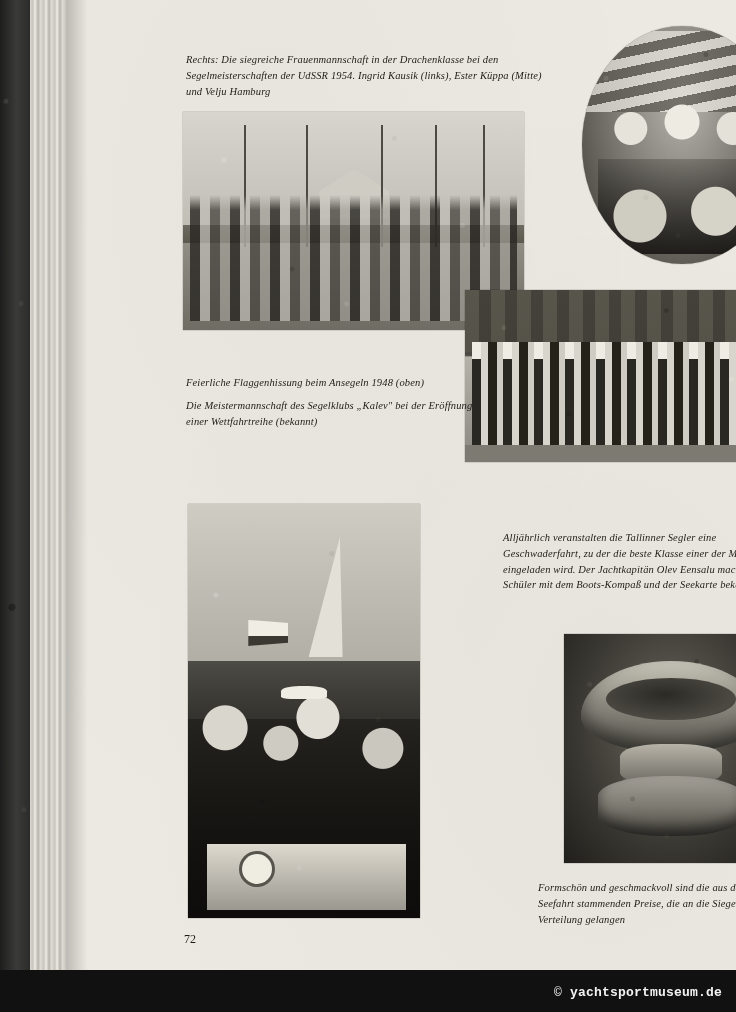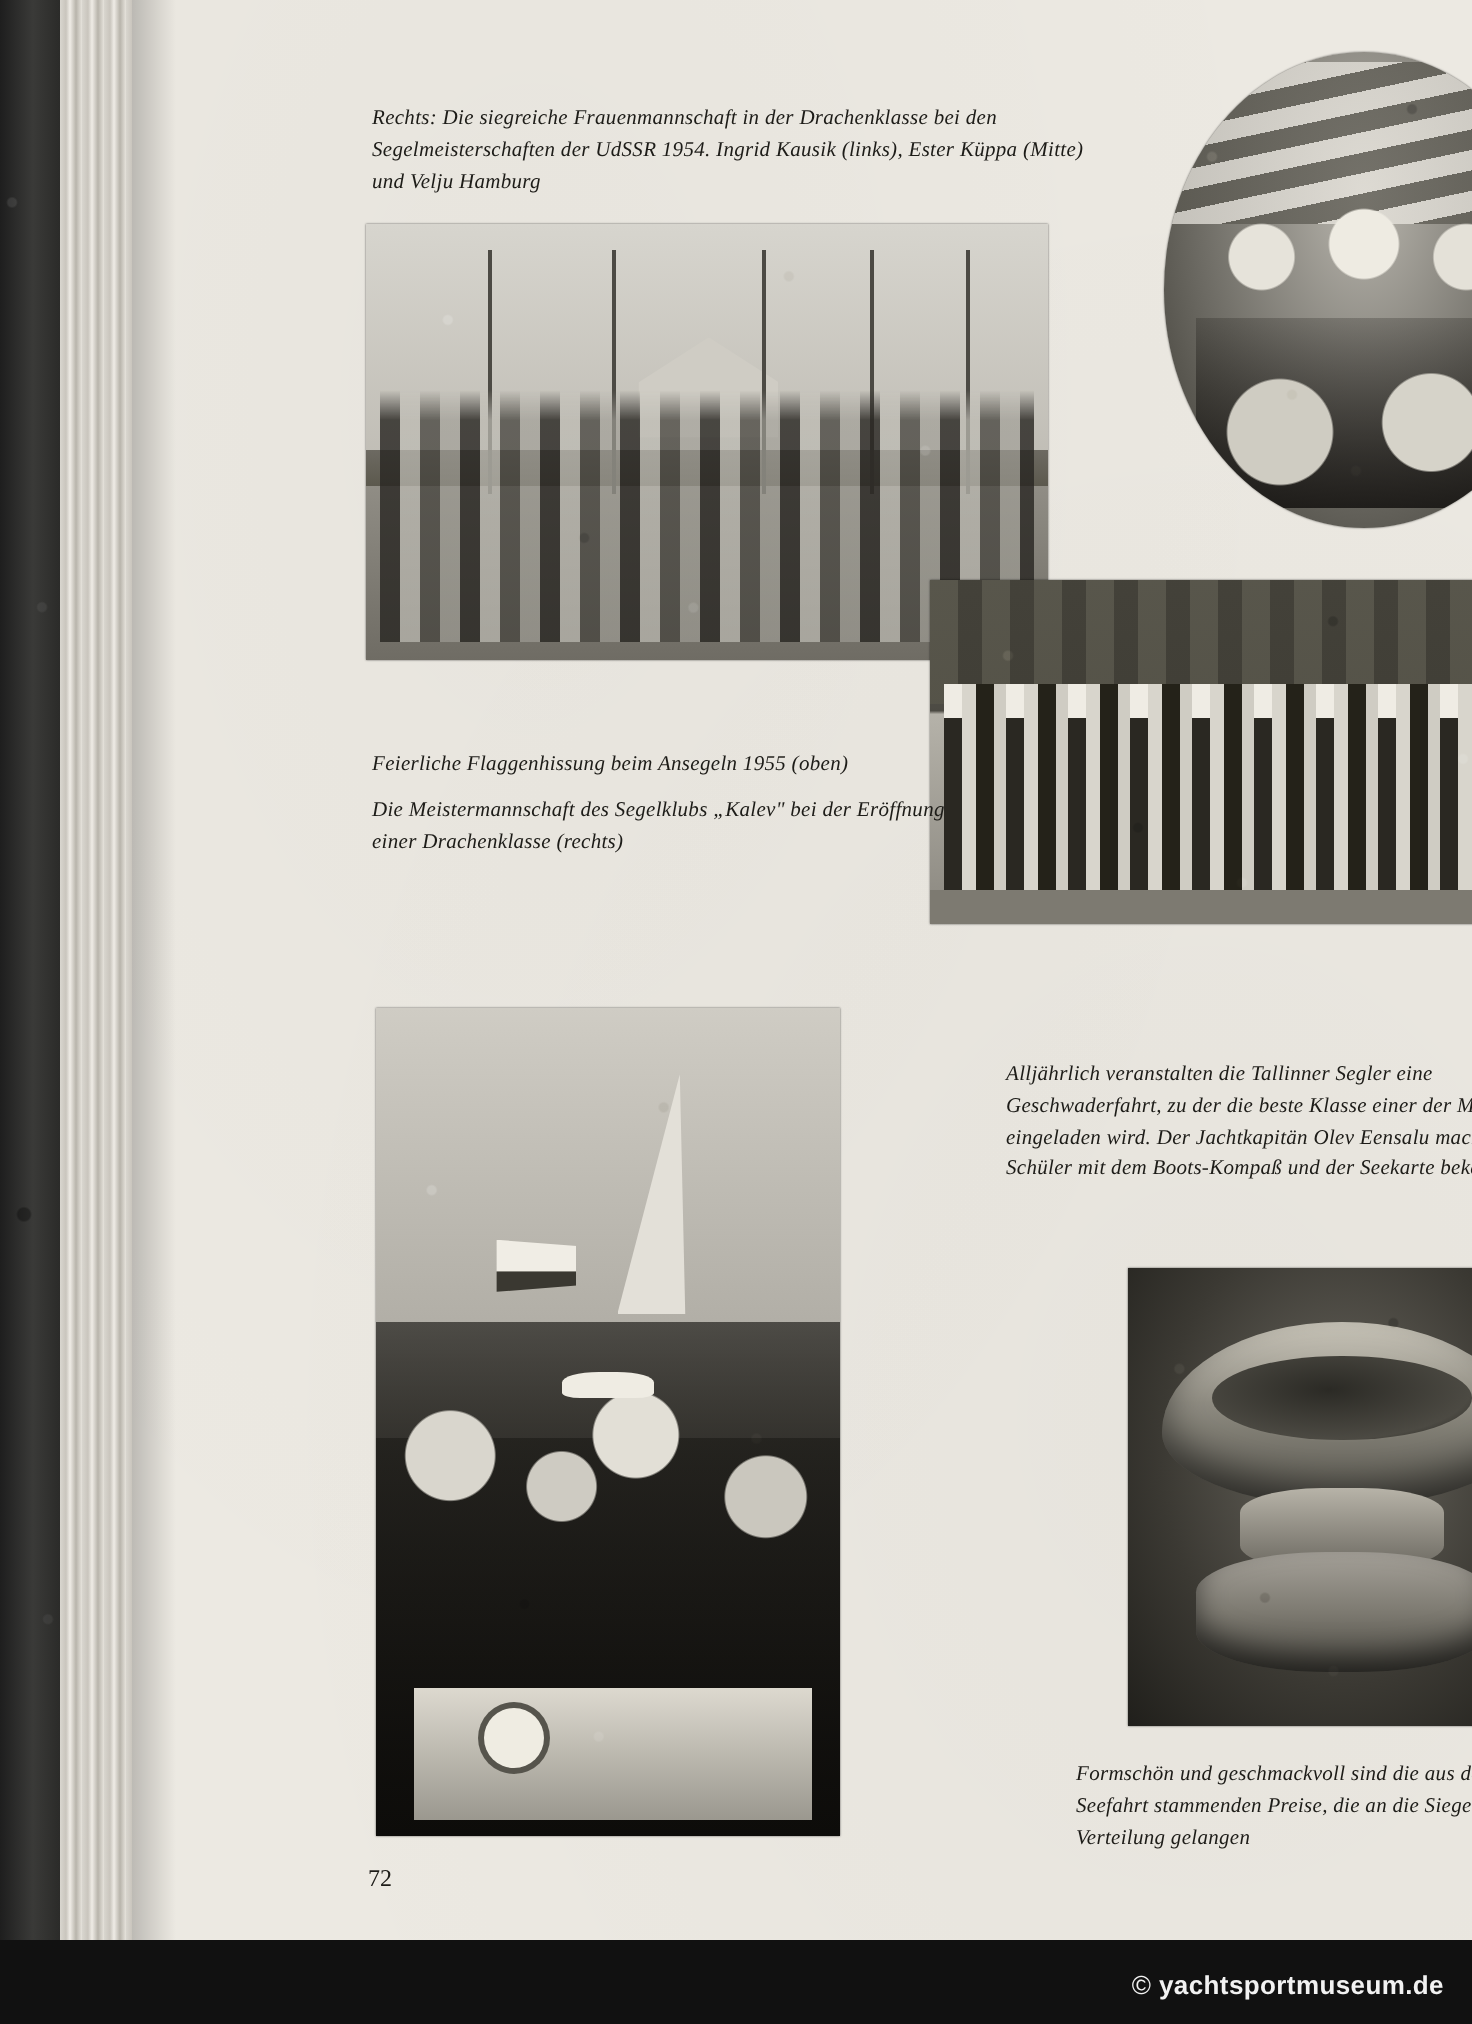--- a/index.html
+++ b/index.html
@@ -65,21 +65,21 @@
   .footer-bar {
     position: absolute;
     left: 0; bottom: 0;
     width: 736px; height: 42px;
     background: #111;
   }
   .credit {
     position: absolute;
     right: 14px; bottom: 12px;
     color: #f2f2f2;
-    font-family: Liberation Sans, sans-serif;
+    font-family: Liberation Mono, monospace;
     font-size: 13px;
     letter-spacing: .2px;
   }
   .credit .brand { font-weight: bold; }
 
   
   .photo {
     position: absolute;
     background-color: #8d8a84;
     background-image:
@@ -299,23 +299,23 @@
     </div>
 
     <div class="photo" id="photo-kalev-crew">
       <div class="trees"></div>
       <div class="row"></div>
       <div class="caps"></div>
       <div class="lawn"></div>
       <div class="grain"></div>
     </div>
 
-    <div class="caption" id="caption-flag-hoisting">Feierliche Flaggenhissung beim Ansegeln 1955 (oben)</div>
-
-    <div class="caption" id="caption-kalev-opening">Die Meistermannschaft des Segelklubs „Kalev" bei der Eröffnung einer Drachenklasse (rechts)</div>
+    <div class="caption" id="caption-flag-hoisting">Feierliche Flaggenhissung beim Ansegeln 1948 (oben)</div>
+
+    <div class="caption" id="caption-kalev-opening">Die Meistermannschaft des Segelklubs „Kalev" bei der Eröffnung einer Wettfahrtreihe (bekannt)</div>
 
     <div class="photo" id="photo-compass-lesson">
       <div class="sea"></div>
       <div class="sail"></div>
       <div class="flag"></div>
       <div class="figures"></div>
       <div class="cap"></div>
       <div class="chart-table"></div>
       <div class="grain"></div>
     </div>

